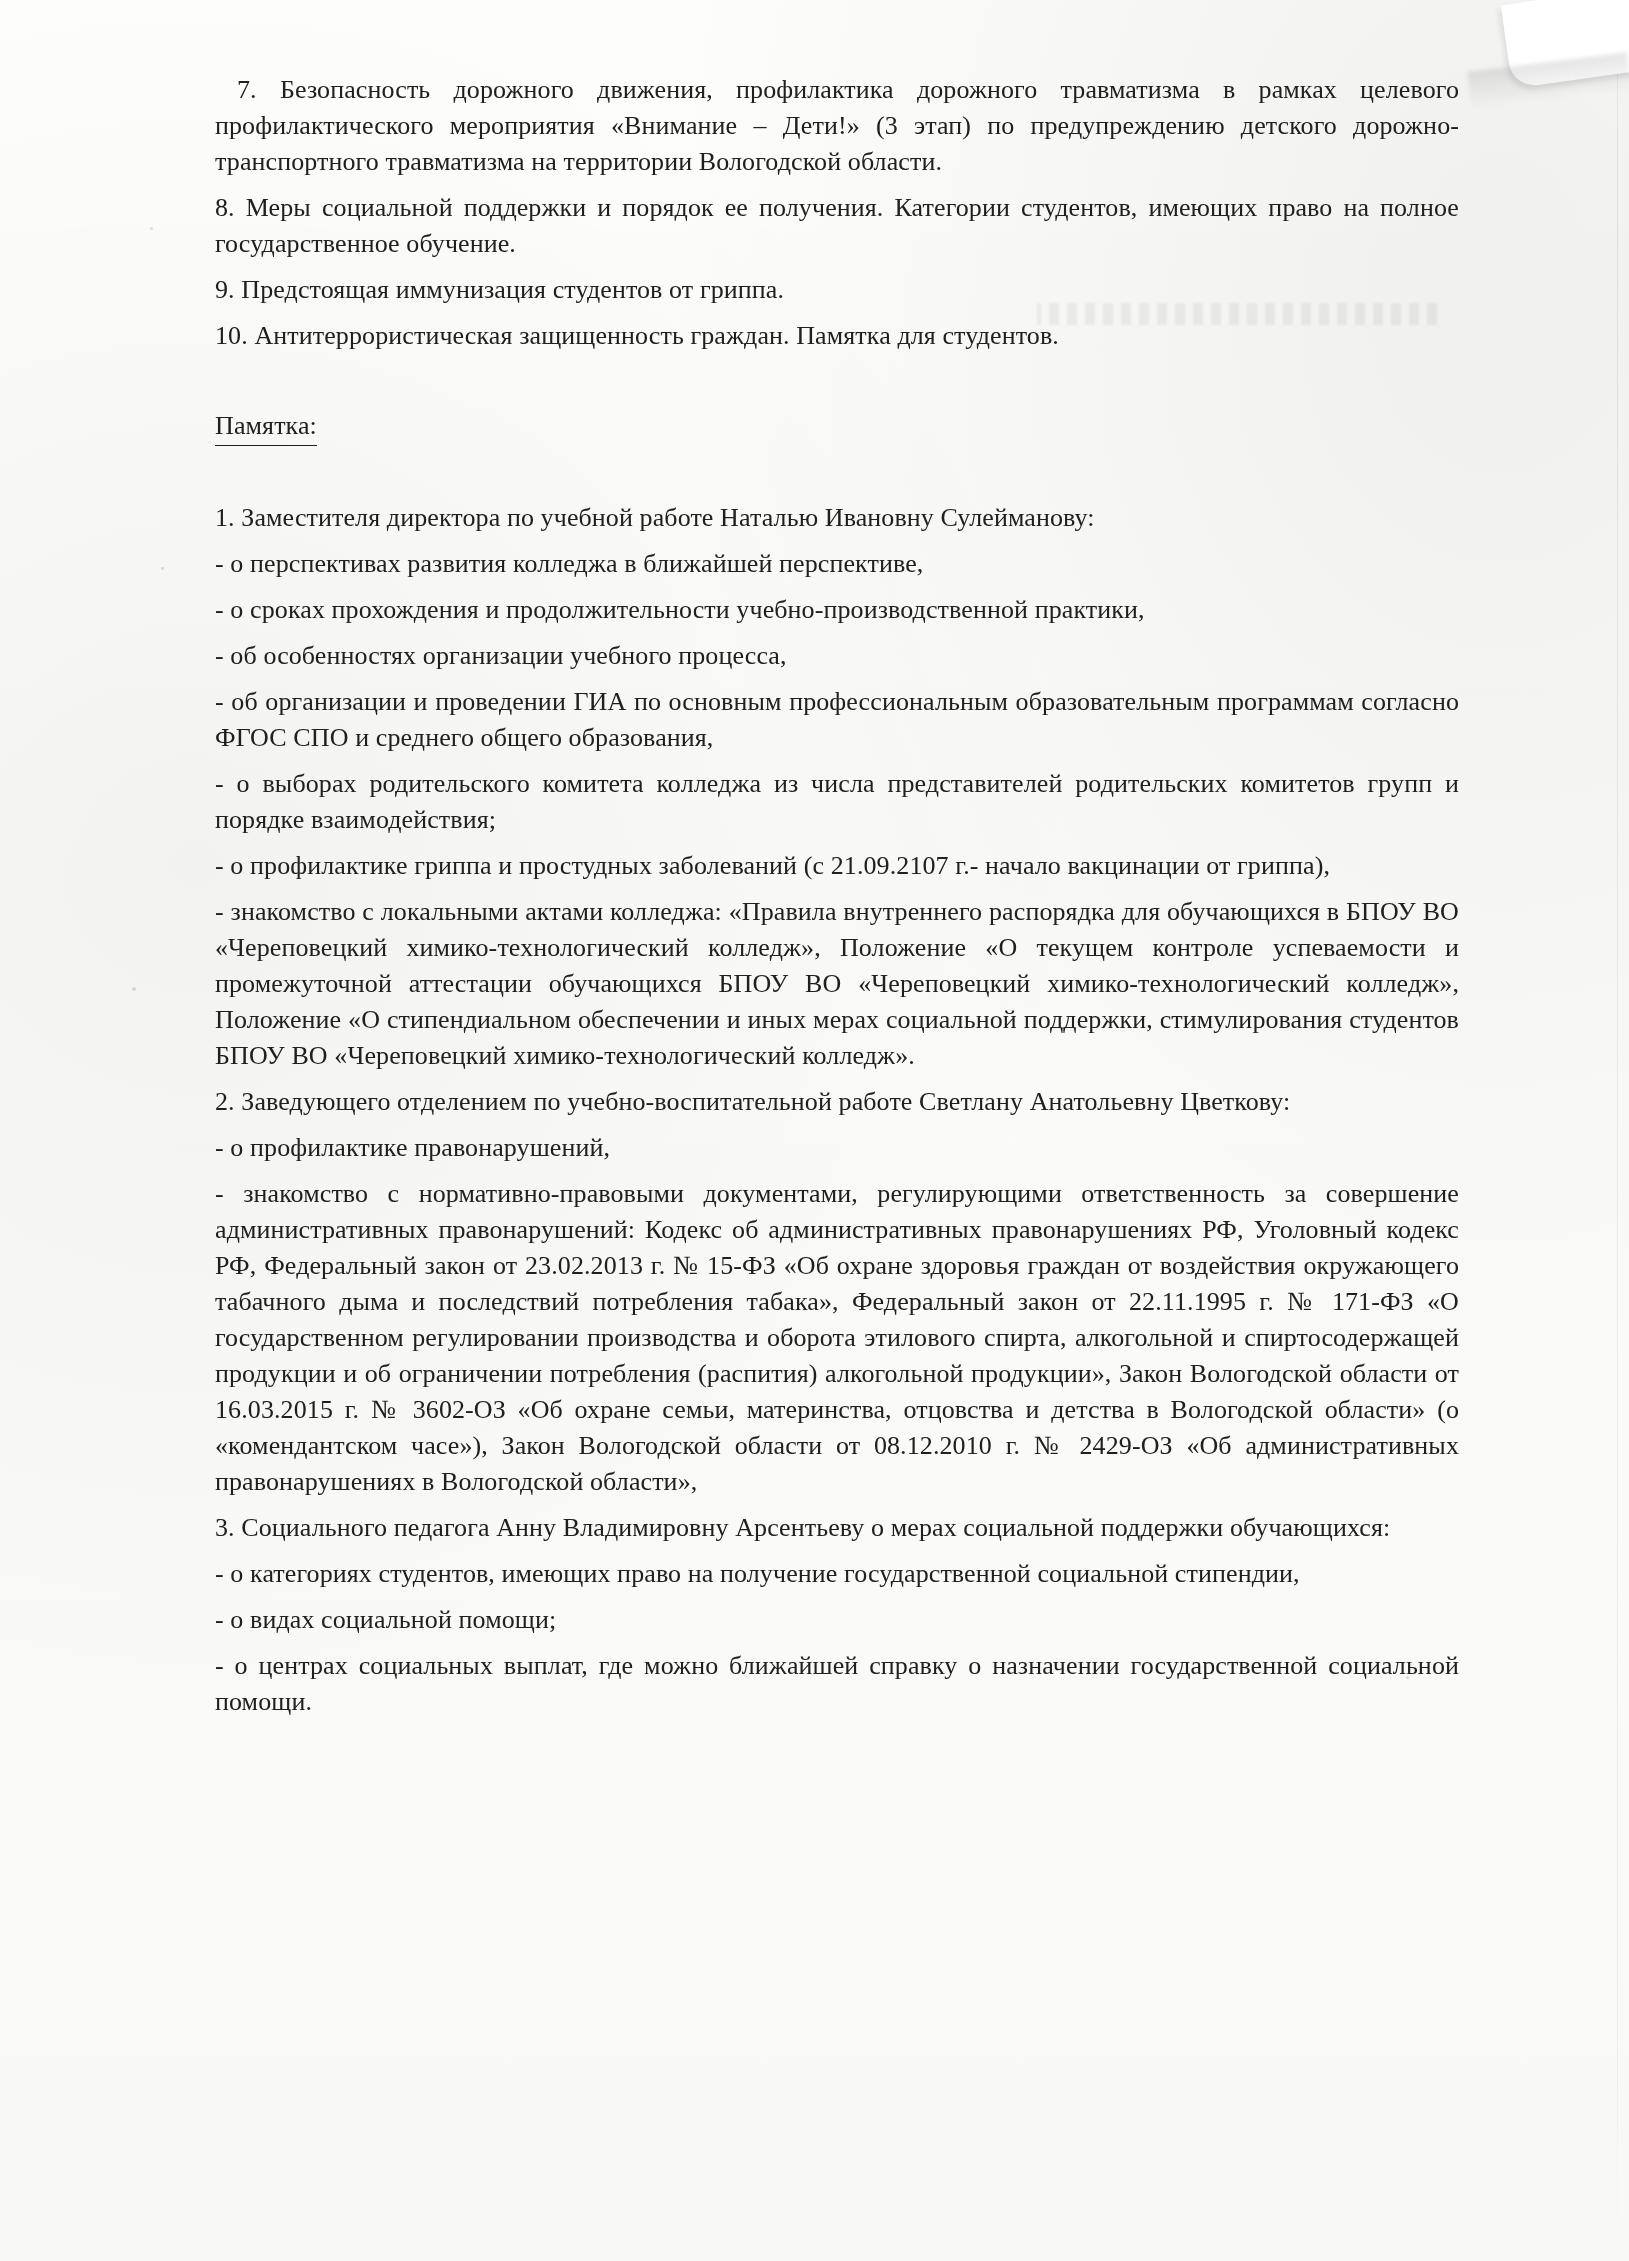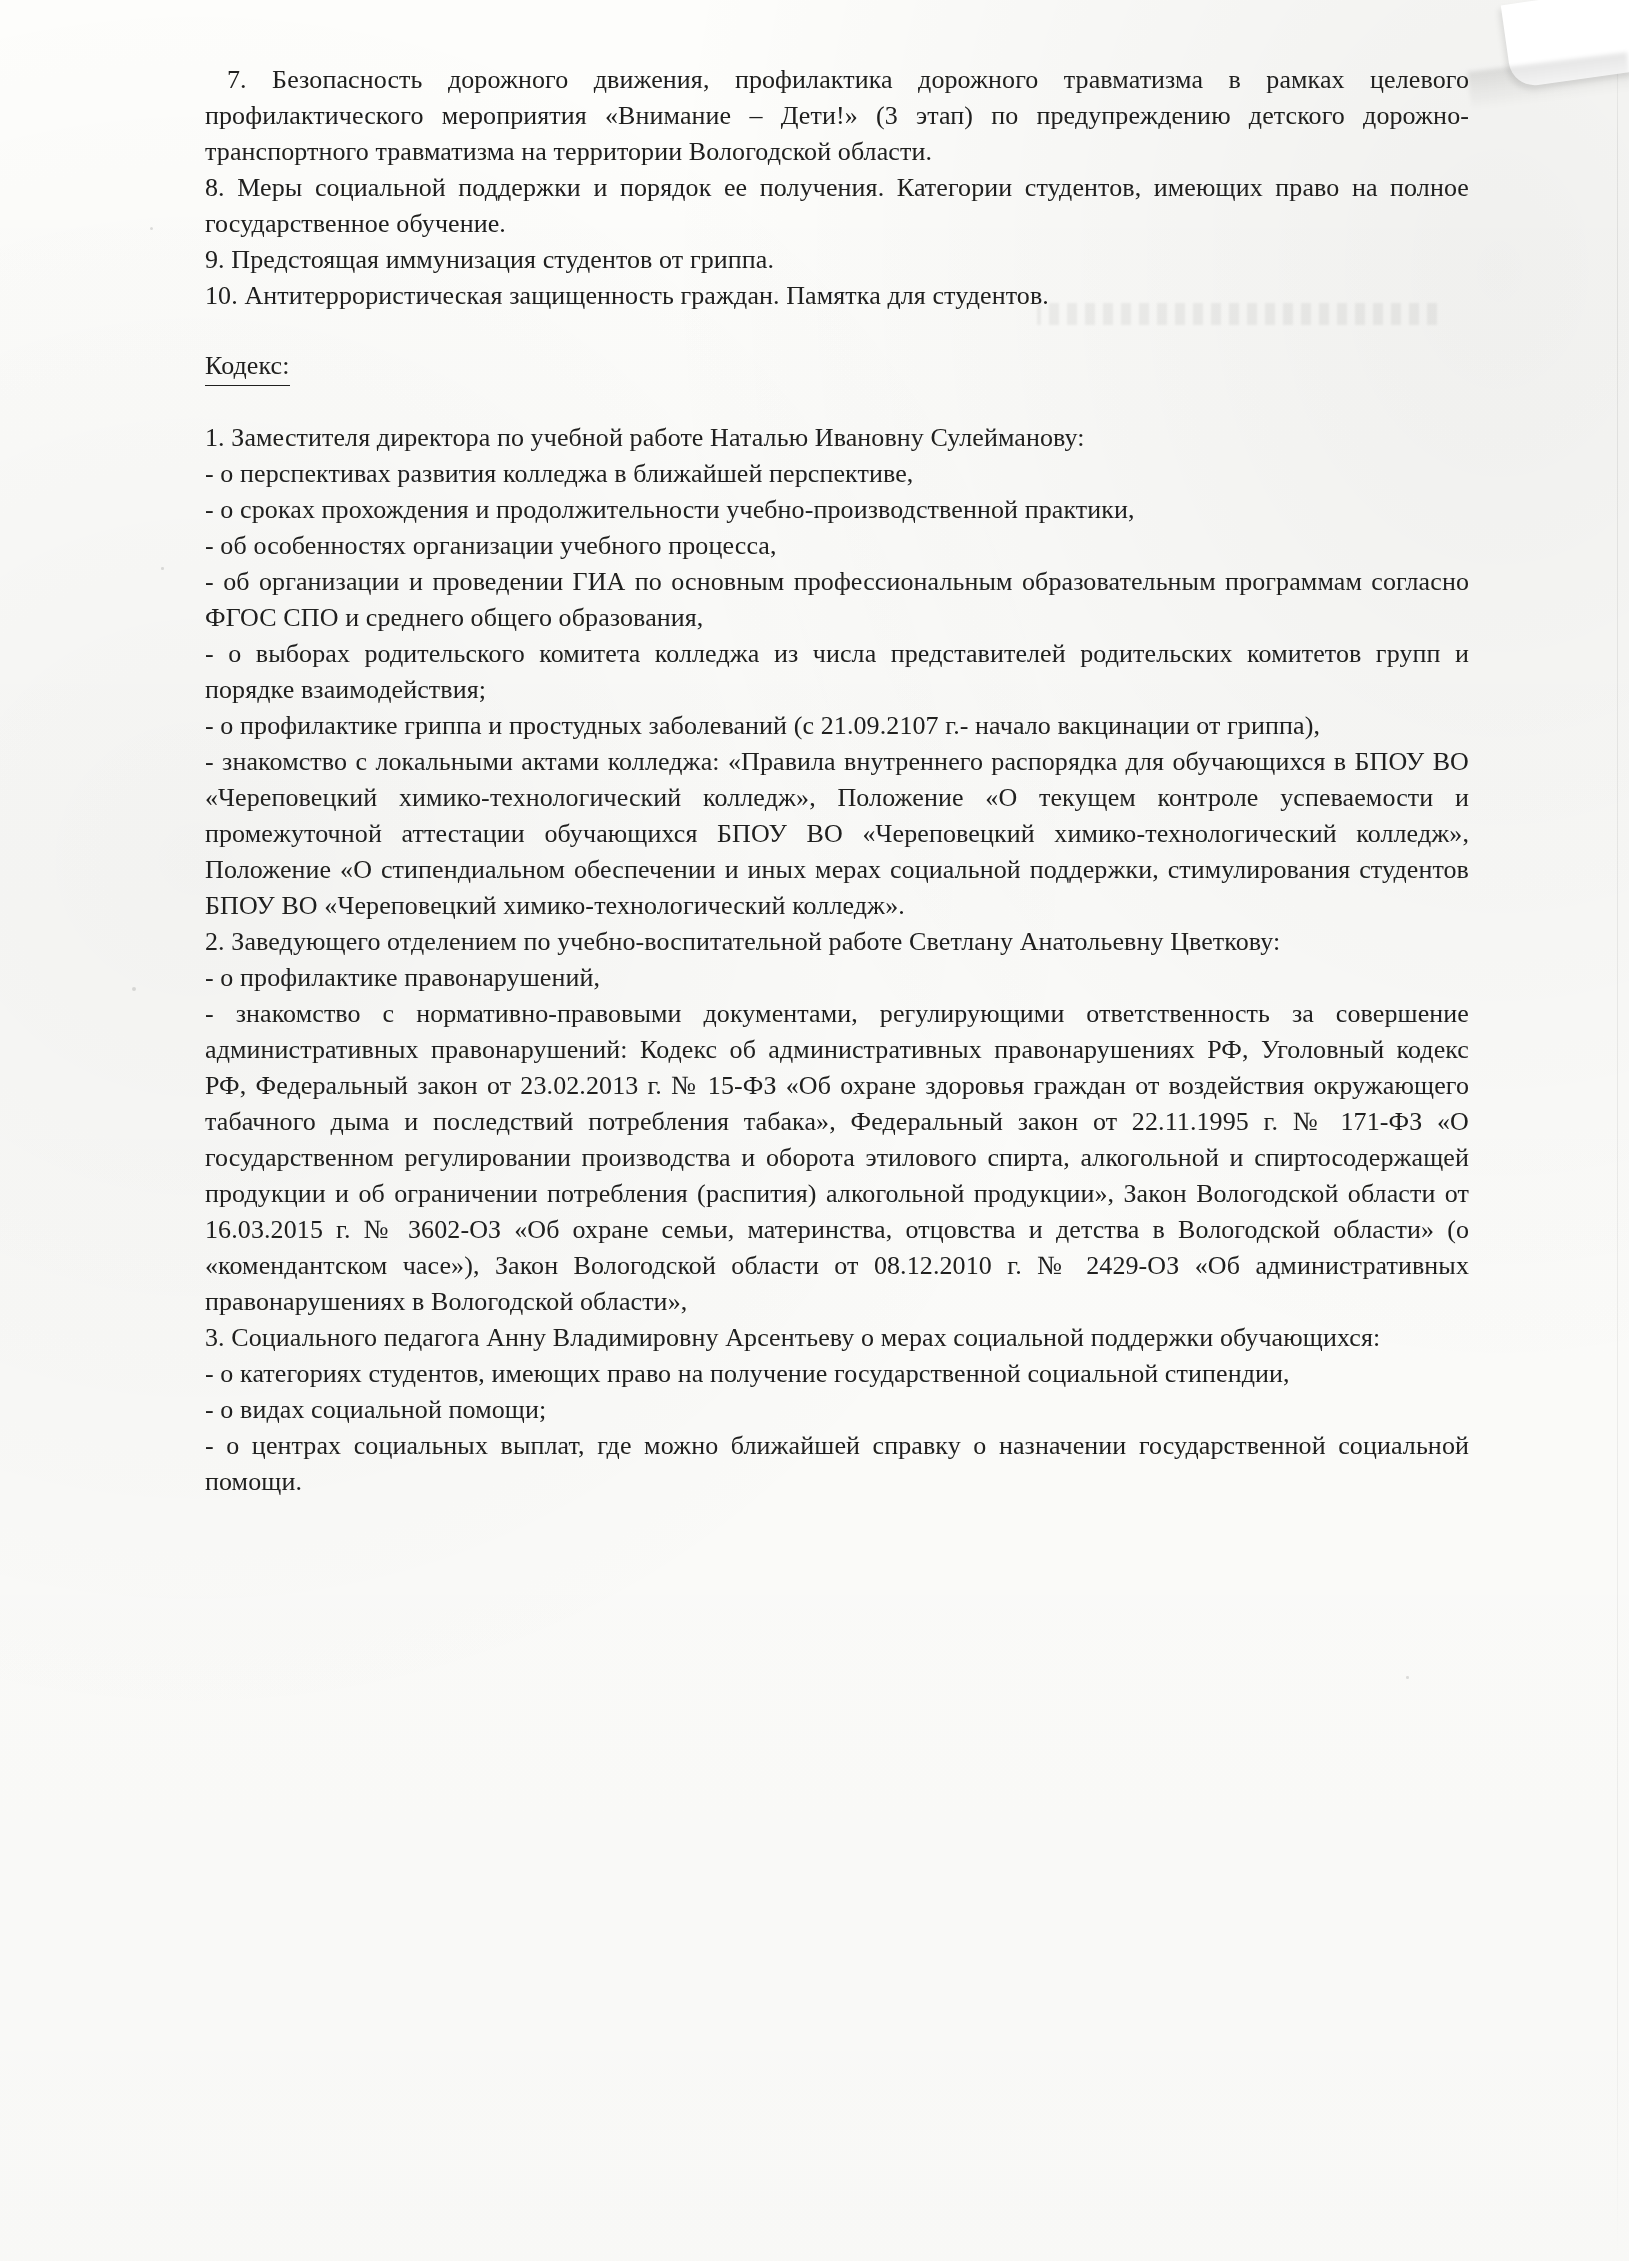--- a/index.html
+++ b/index.html
@@ -58,21 +58,21 @@
     height: 2261px;
     background: linear-gradient(180deg, rgba(0,0,0,0.0) 0%, rgba(0,0,0,0.08) 6%, rgba(0,0,0,0.05) 90%, rgba(0,0,0,0) 100%);
   }
   .content {
     position: absolute;
     left: 205px;
     top: 62px;
     width: 1264px;
   }
   p {
-    margin: 0;
+    margin: 10px;
     font-size: 26px;
     line-height: 36px;
     color: #20201f;
     letter-spacing: 0.1px;
   }
   .just {
     text-align: justify;
     text-justify: inter-word;
   }
   .indent {
@@ -122,21 +122,21 @@
   <div class="content">
 
     <p class="just indent">7. Безопасность дорожного движения, профилактика дорожного травматизма в рамках целевого профилактического мероприятия «Внимание – Дети!» (3 этап) по предупреждению детского дорожно-транспортного травматизма на территории Вологодской области.</p>
     <p class="just">8. Меры социальной поддержки и порядок ее получения. Категории студентов, имеющих право на полное государственное обучение.</p>
     <p>9. Предстоящая иммунизация студентов от гриппа.</p>
     <p>10. Антитеррористическая защищенность граждан. Памятка для студентов.</p>
 
     <div class="gap-md"></div>
 
     <p>
-      <span class="heading-underline">Кодекс:</span>
+      <span class="heading-underline">Памятка:</span>
     </p>
 
     <div class="gap-md"></div>
 
     <p>1. Заместителя директора по учебной работе Наталью Ивановну Сулейманову:</p>
     <p>- о перспективах развития колледжа в ближайшей перспективе,</p>
     <p>- о сроках прохождения и продолжительности учебно-производственной практики,</p>
     <p>- об особенностях организации учебного процесса,</p>
     <p class="just">-  об организации и проведении ГИА по основным профессиональным образовательным программам согласно ФГОС СПО и среднего общего образования,</p>
     <p class="just">- о выборах родительского комитета колледжа из числа представителей родительских комитетов групп и порядке взаимодействия;</p>

